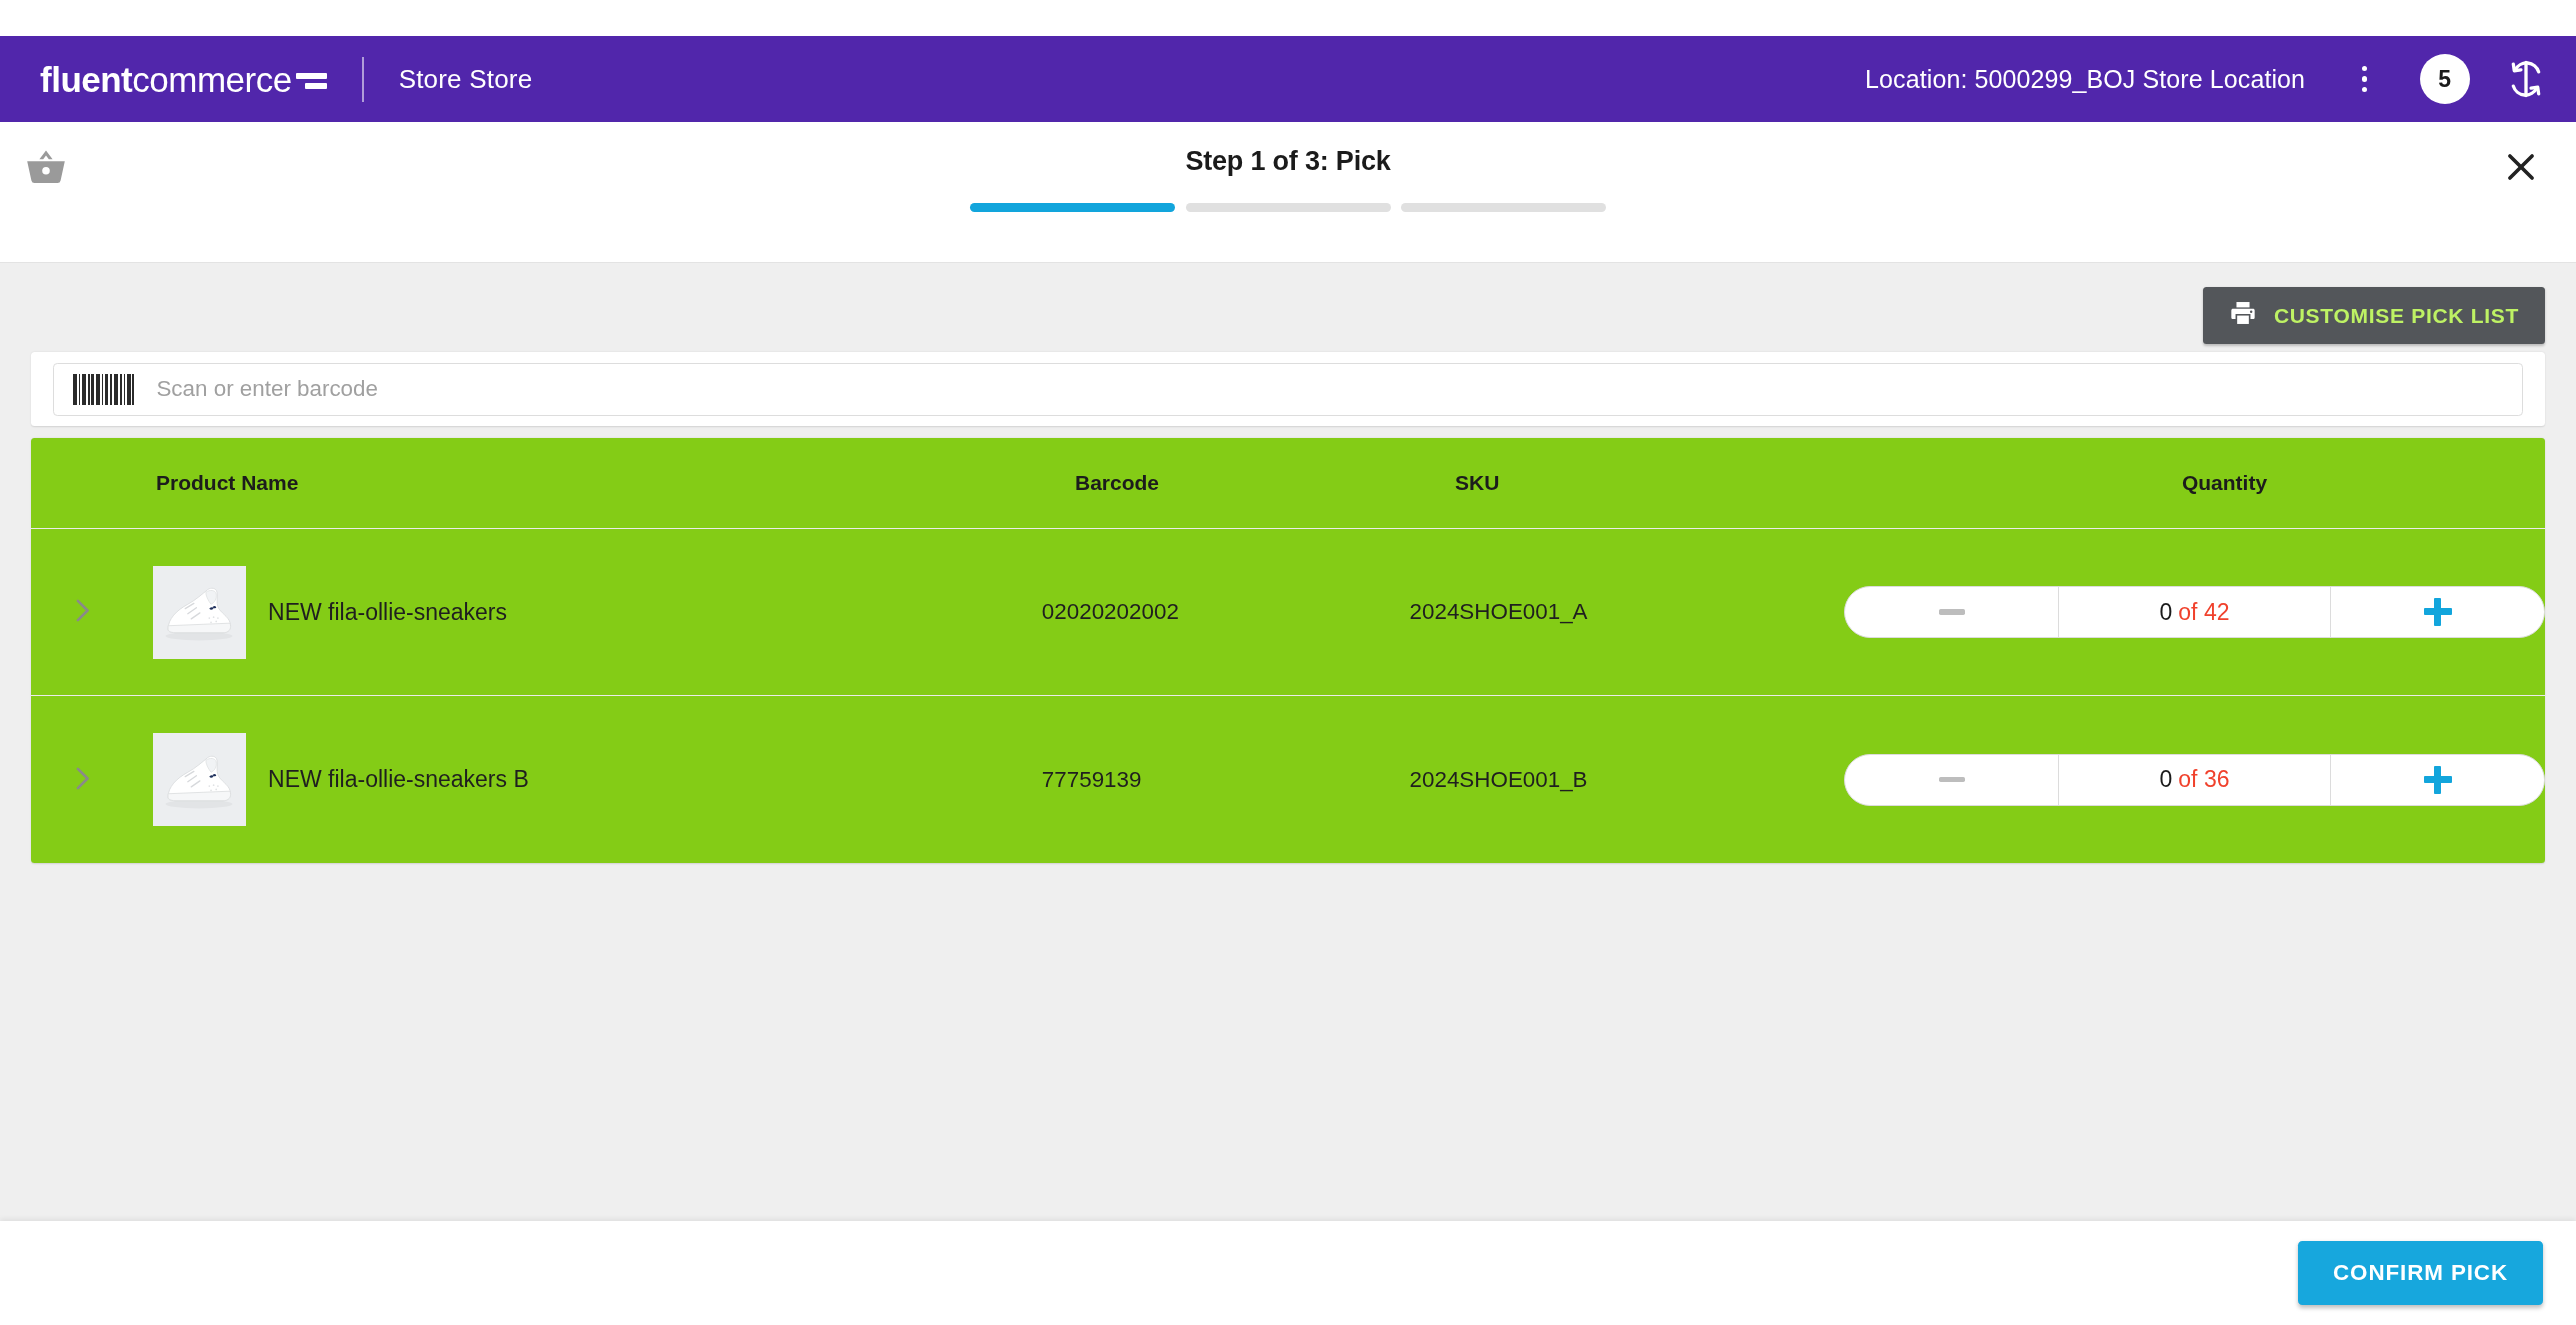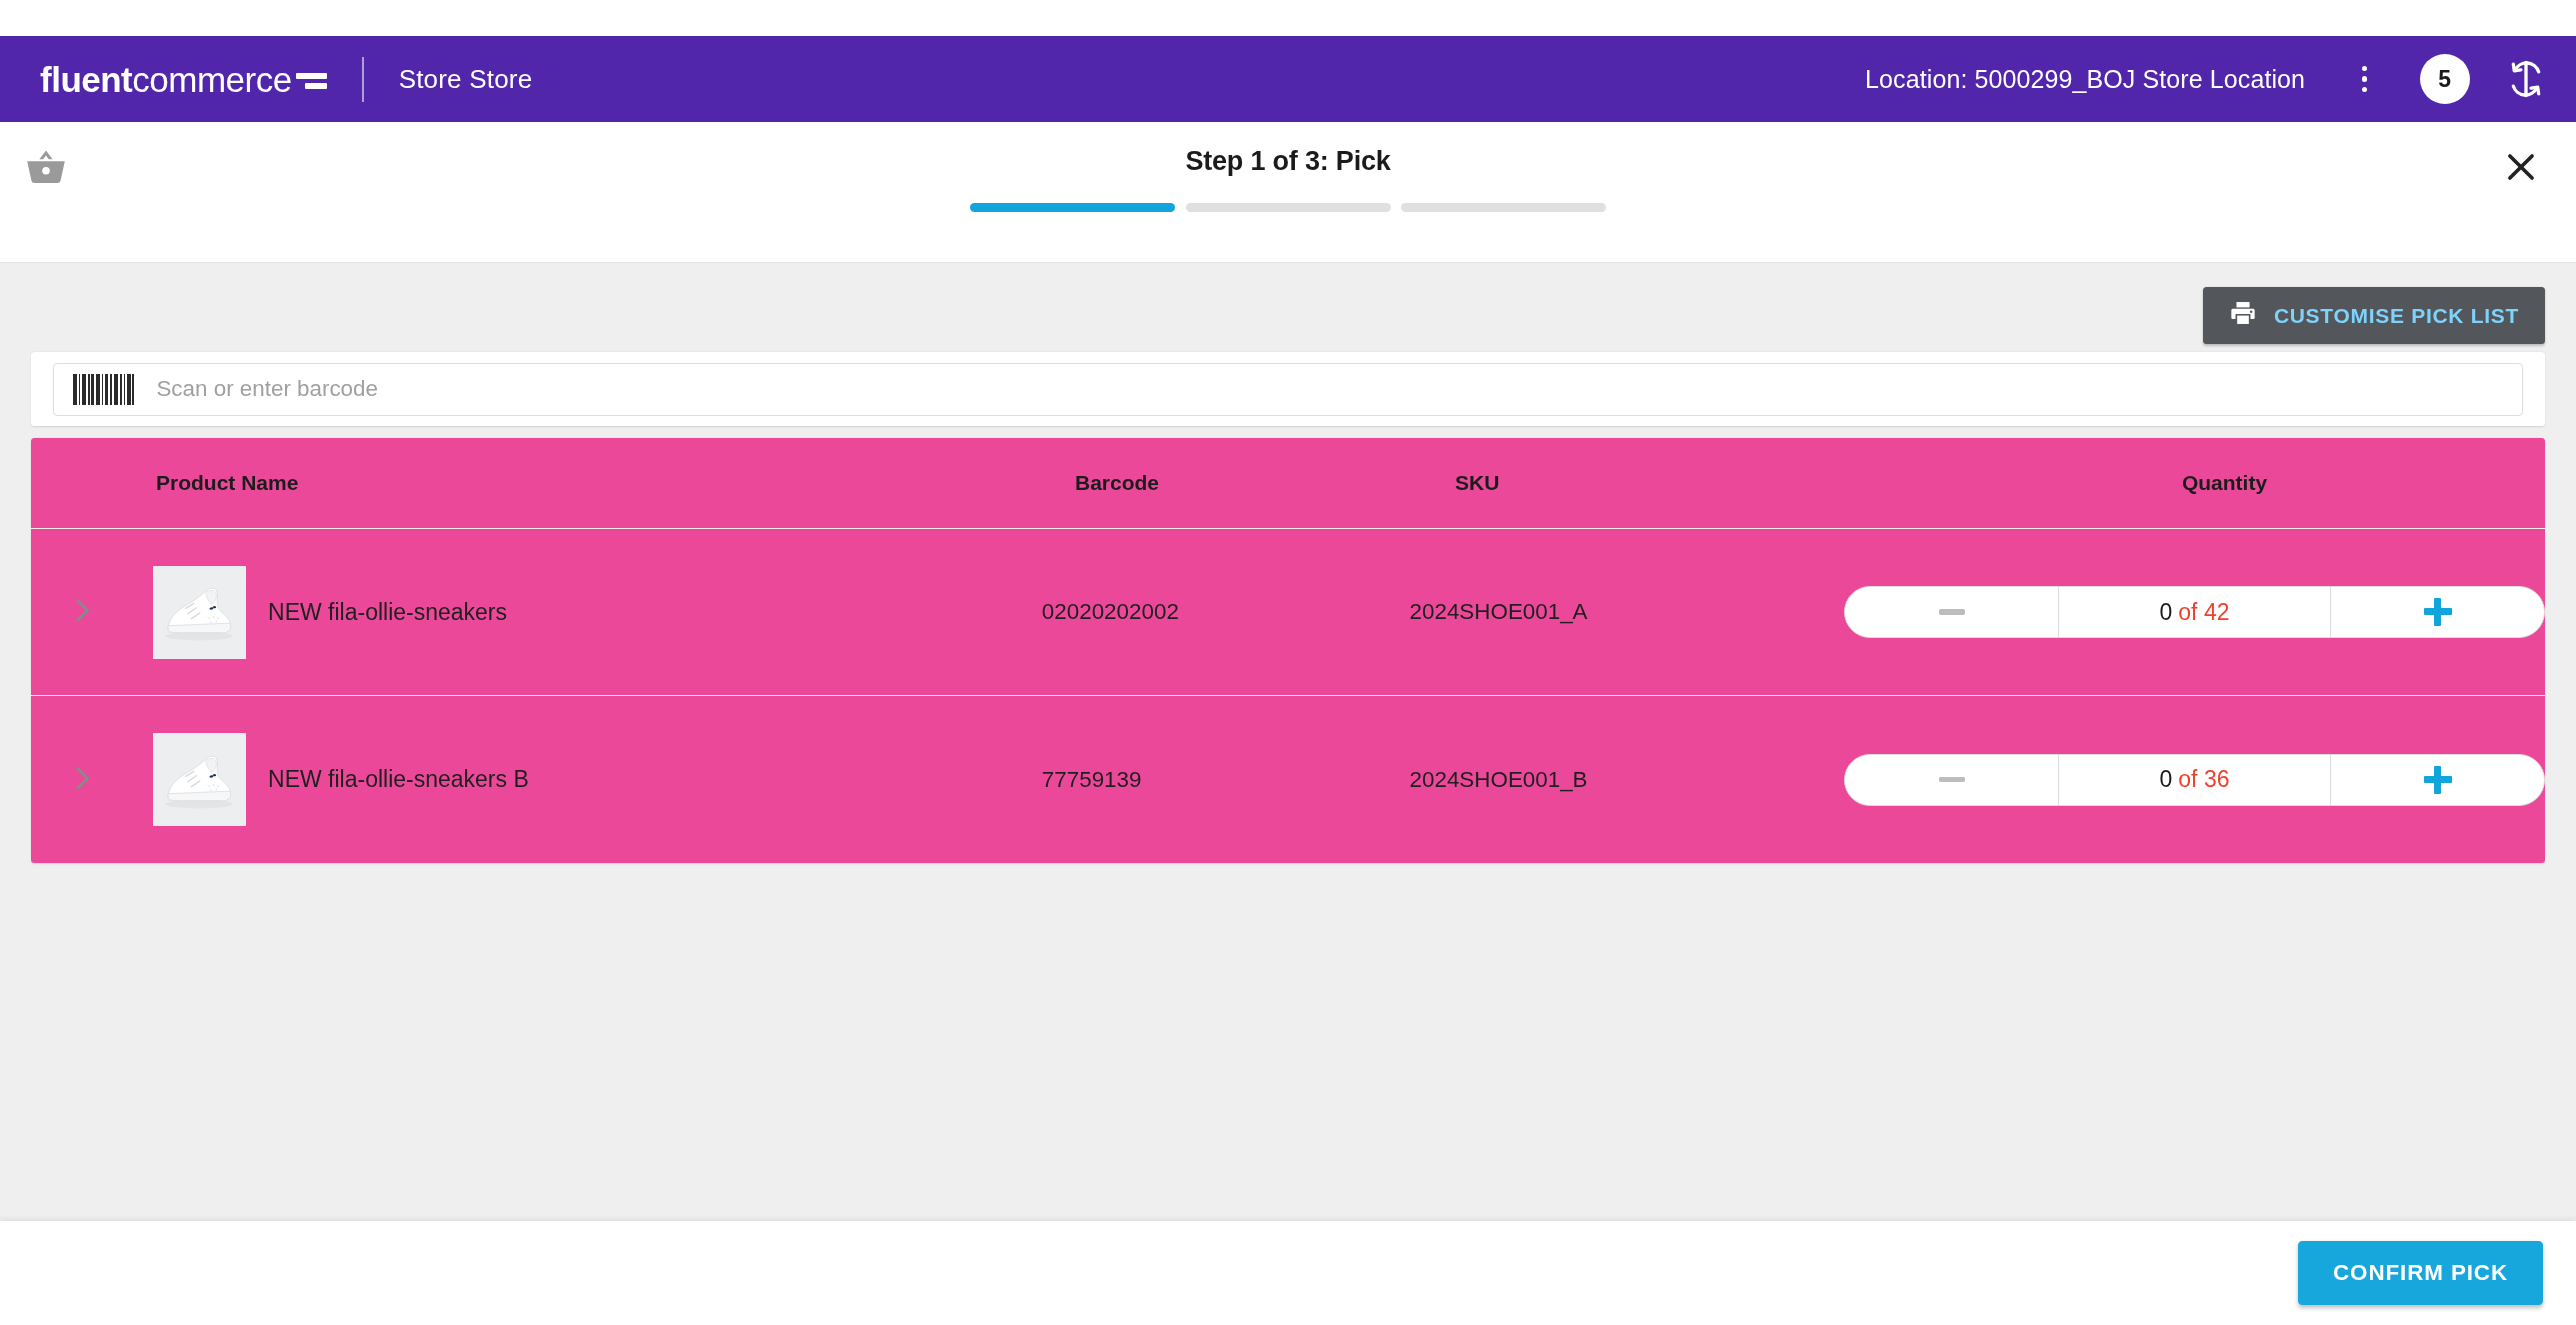--- a/index.html
+++ b/index.html
@@ -72,21 +72,21 @@
   
   .main {
     flex: 1 1 auto;
     background: #EFEFEF;
     padding: 0 31px;
     position: relative;
     overflow: hidden;
   }
   .toolbar-row { display: flex; justify-content: flex-end; padding-top: 24px; }
   .customise-btn {
-    background: #53565A; color: #7dd3fc;
+    background: #53565A; color: #bef264;
     border: none; border-radius: 3.5px;
     height: 57px; padding: 0 26px;
     display: inline-flex; align-items: center; gap: 17px;
     font-size: 21px; font-weight: 700; letter-spacing: 0.7px;
     cursor: pointer;
     box-shadow: 0 1.7px 2.6px rgba(0,0,0,0.22);
     font-family: "Liberation Sans", sans-serif;
   }
 
   
@@ -110,21 +110,21 @@
     border: none; outline: none; flex: 1;
     font-size: 22.4px; color: #3a3a3a;
     font-family: "Liberation Sans", sans-serif;
     background: transparent;
   }
   .scan-input::placeholder { color: #a0a0a0; }
 
   
   .table-card {
     margin-top: 12px;
-    background: #ec4899;
+    background: #84cc16;
     border-radius: 3.5px;
     box-shadow: 0 0.9px 1.7px rgba(0,0,0,0.12);
     overflow: hidden;
   }
   .trow { display: flex; align-items: center; }
   .thead { height: 91px; border-bottom: 0.9px solid #ebebeb; }
   .tbody-row { height: 167px; border-bottom: 0.9px solid #ebebeb; }
   .tbody-row:last-child { border-bottom: none; }
 
   .c-exp   { width: 104px; display:flex; align-items:center; justify-content:center; }

